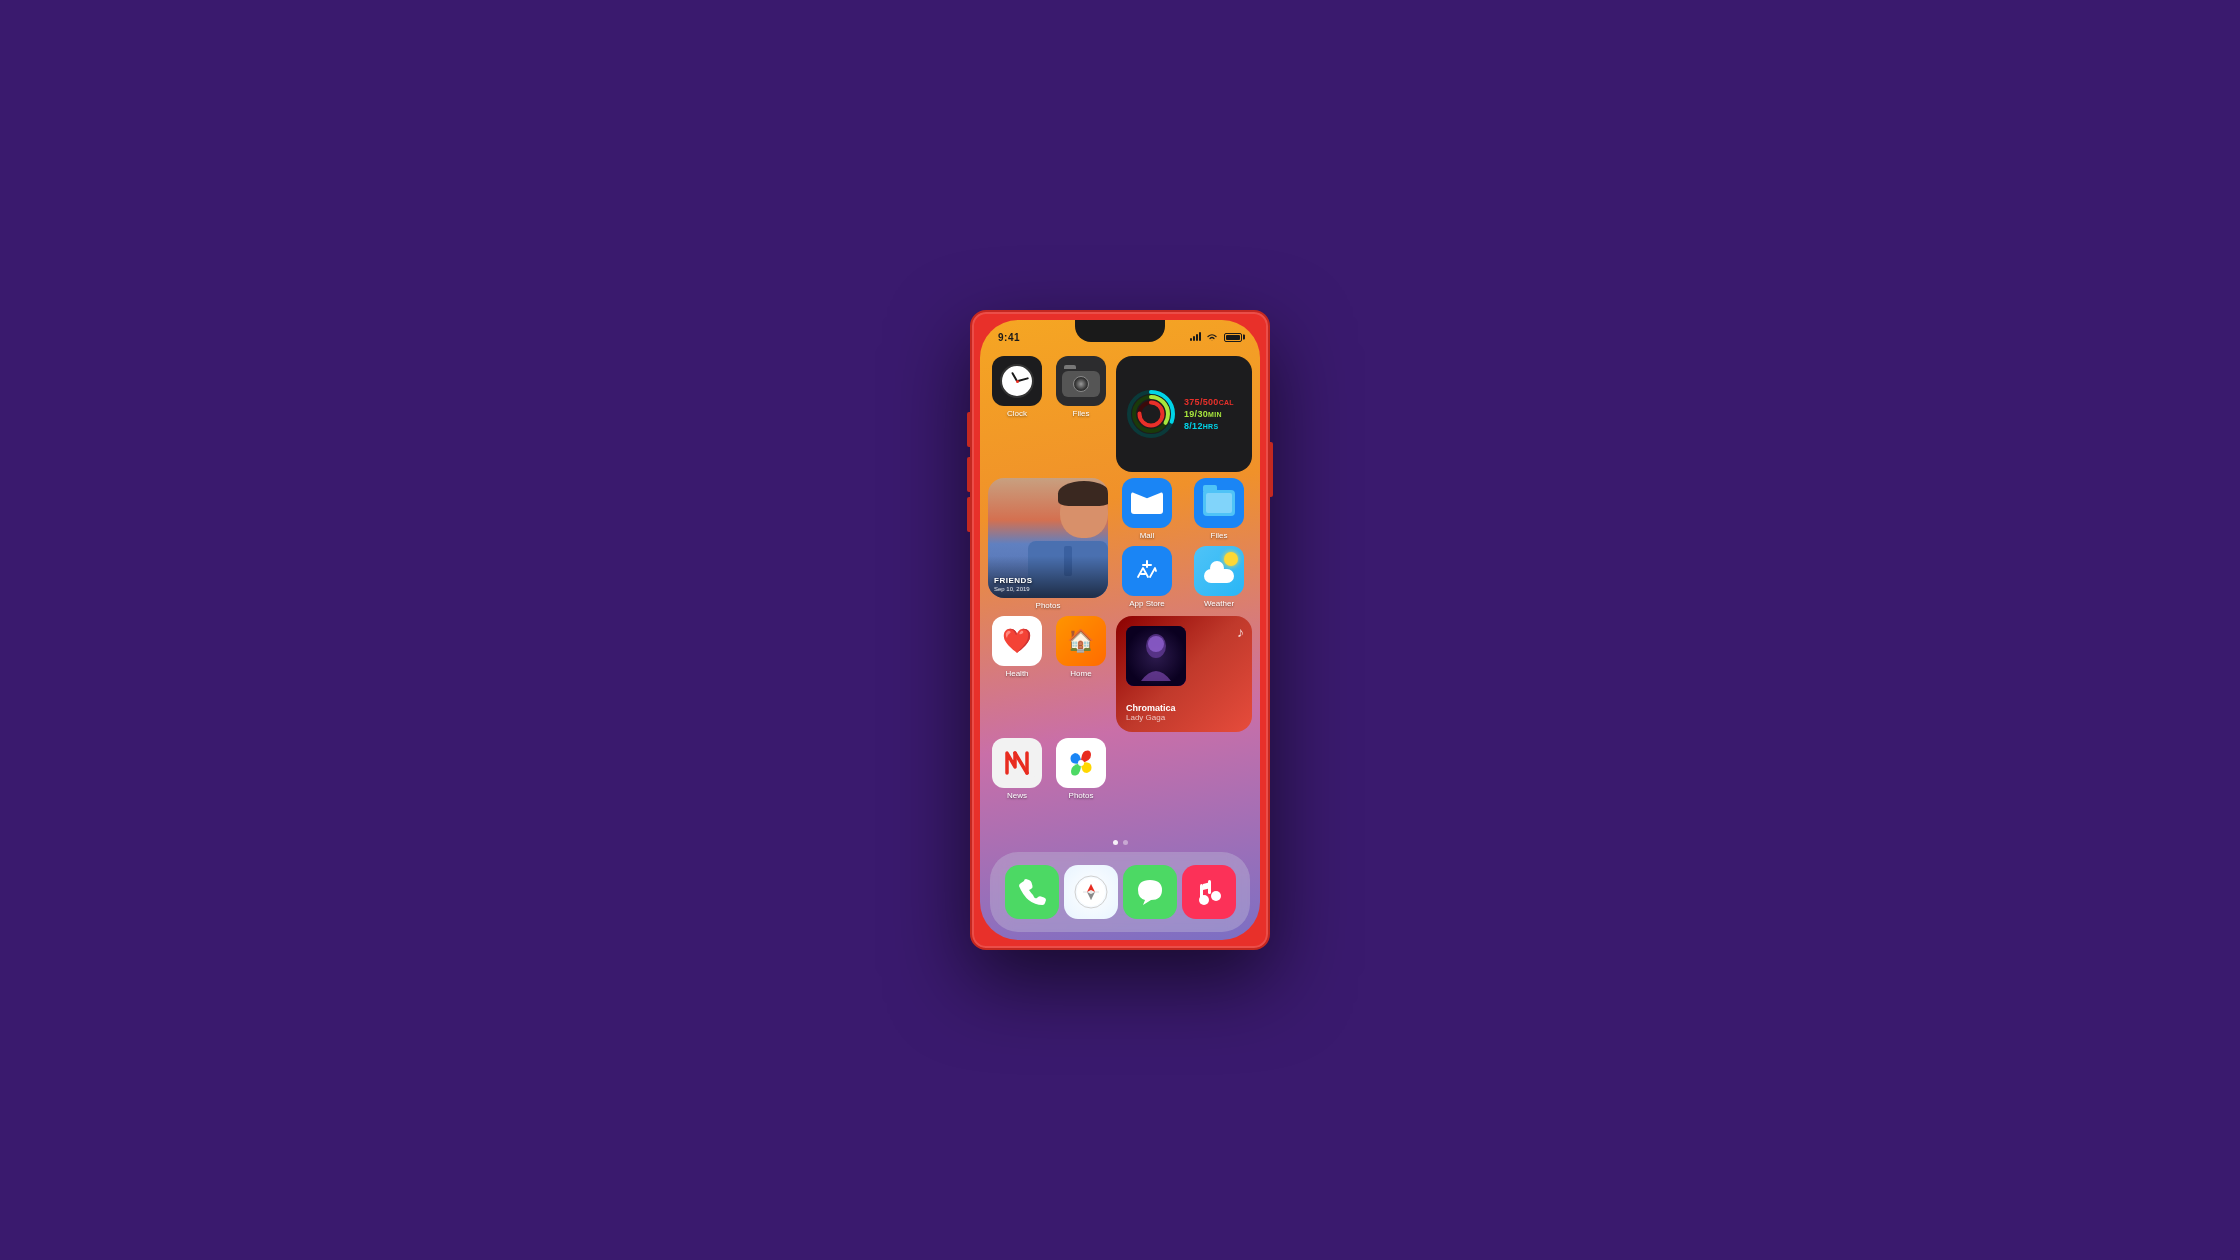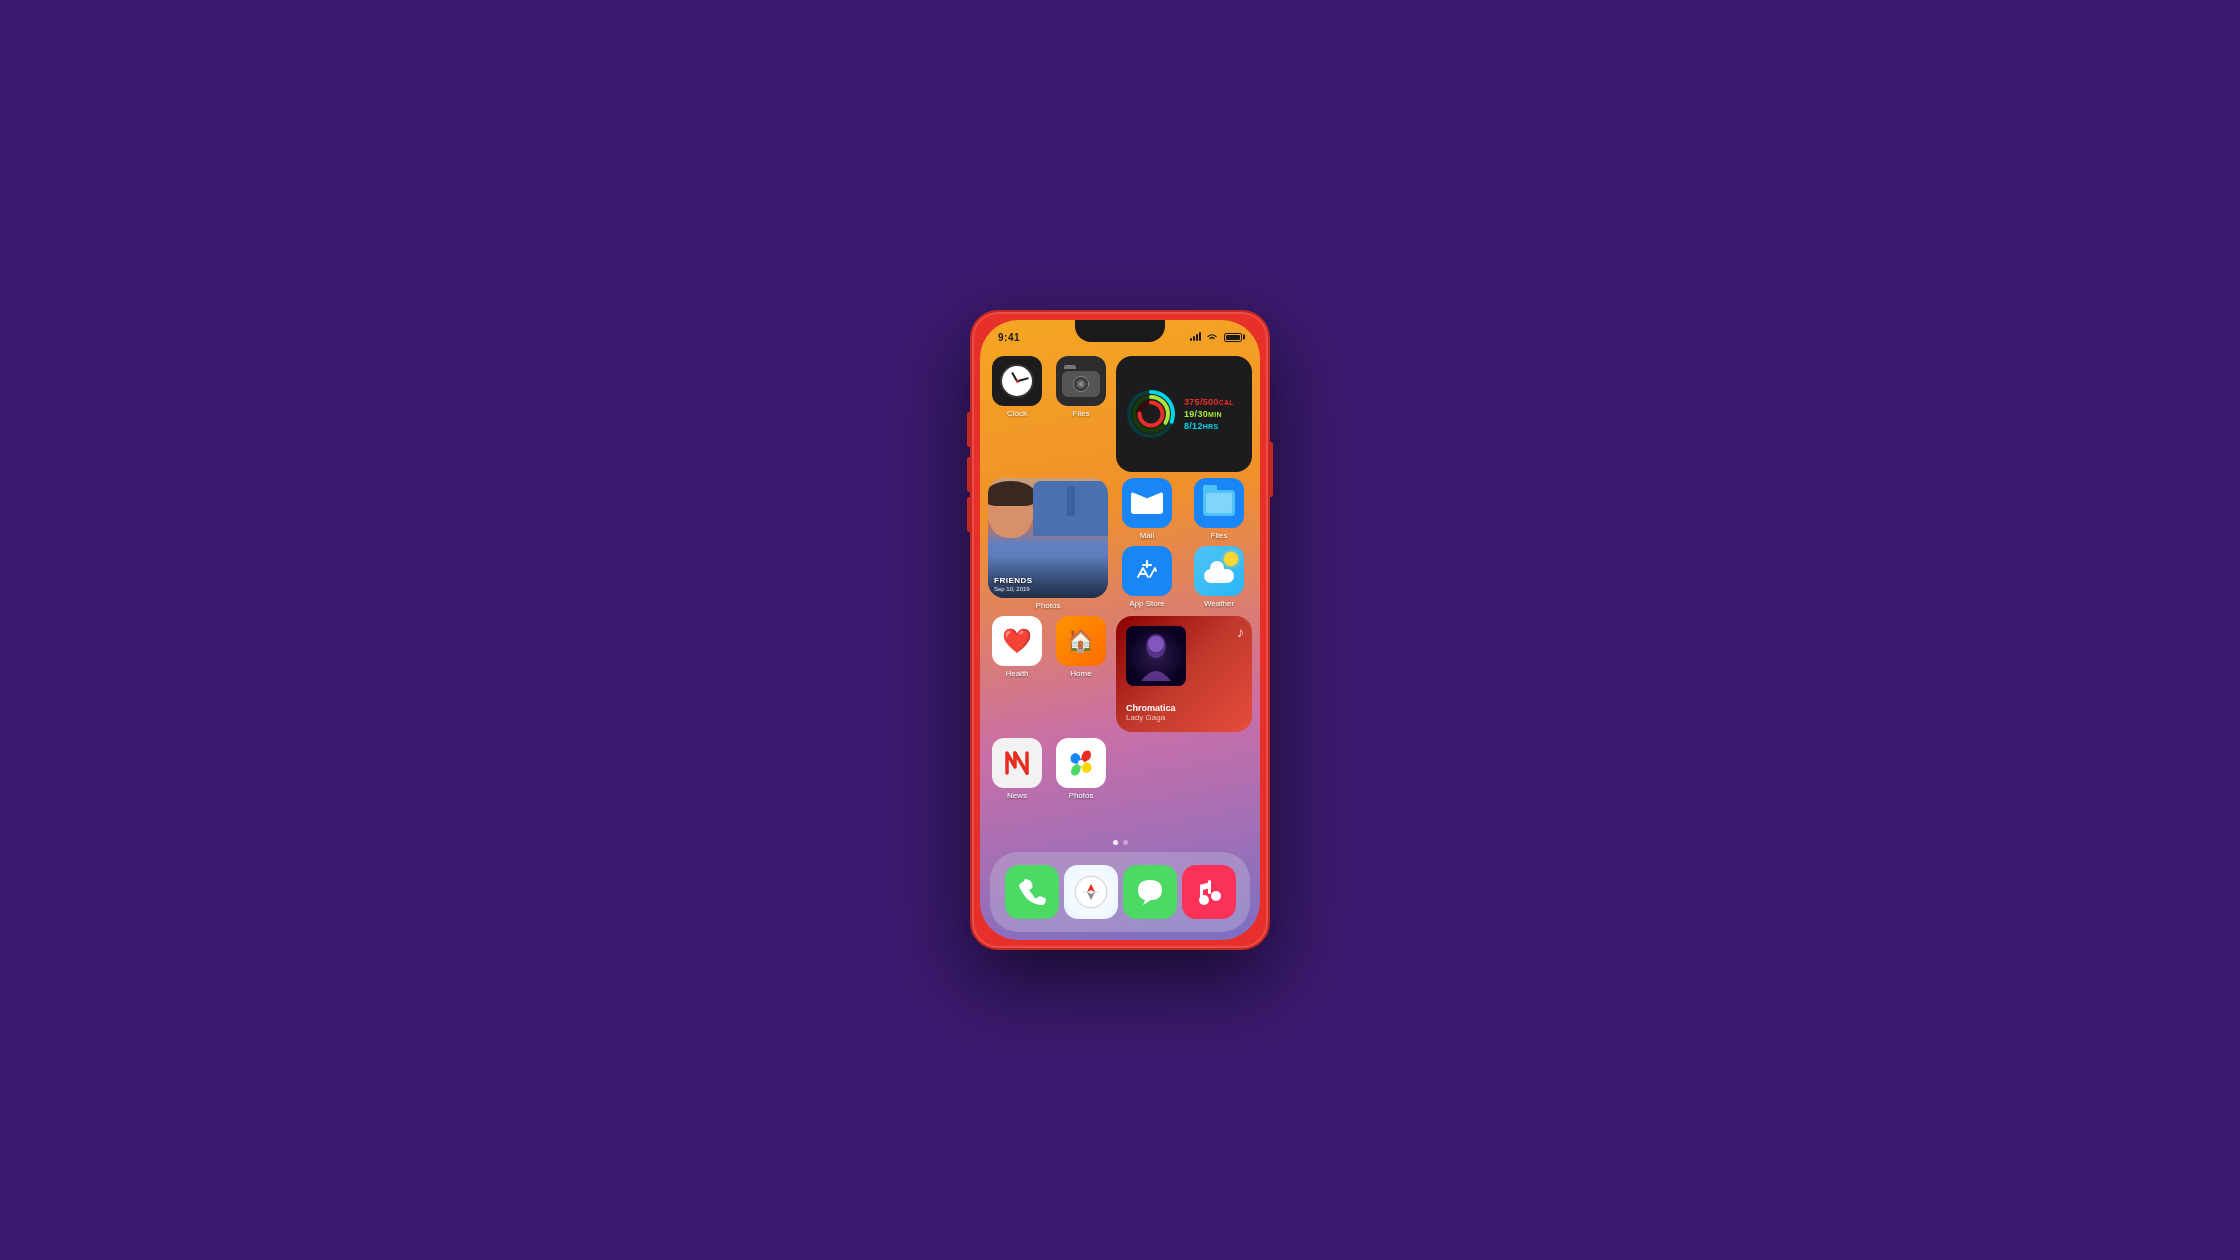--- a/index.html
+++ b/index.html
@@ -12,21 +12,21 @@
       justify-content: center;
       font-family: -apple-system, 'SF Pro Display', 'Helvetica Neue', sans-serif;
       overflow: hidden;
     }
 
     
     .phone {
       width: 300px;
       height: 640px;
       background: #e8302a;
-      border-radius: 28px;
+      border-radius: 16px;
       position: relative;
       box-shadow: 0 30px 80px rgba(0,0,0,0.6), inset 0 0 0 2px rgba(255,255,255,0.15);
       border: 2px solid #c42820;
     }
 
     
     .phone::before {
       content: '';
       position: absolute;
       left: -5px;
@@ -679,21 +679,21 @@
             </div>
           </div>
         </div>
 
 
         <div class="app-row" style="align-items:flex-start;">
 
           <div class="photos-widget-container">
             <div class="photos-widget">
 
-              <div style="width:100%;height:100%;background:linear-gradient(180deg,#c8a080 0%,#d47050 35%,#6080c0 55%,#5070b0 100%);position:relative;display:flex;flex-direction:row;align-items:flex-start;">
+              <div style="width:100%;height:100%;background:linear-gradient(180deg,#c8a080 0%,#d47050 35%,#6080c0 55%,#5070b0 100%);position:relative;display:flex;flex-direction:column;align-items:flex-end;">
 
                 <div style="width:48px;height:52px;background:#d8906a;border-radius:50% 50% 45% 45%;margin-top:8px;position:relative;">
 
                   <div style="position:absolute;top:-5px;left:-2px;right:-2px;height:25px;background:#3a2820;border-radius:50% 50% 20% 20%;"></div>
 
                 </div>
 
                 <div style="width:80px;height:55px;background:#4a70b0;border-radius:8px 8px 0 0;margin-top:3px;position:relative;">
 
                   <div style="position:absolute;top:5px;left:50%;transform:translateX(-50%);width:8px;height:30px;background:#3a60a0;border-radius:2px;"></div>

